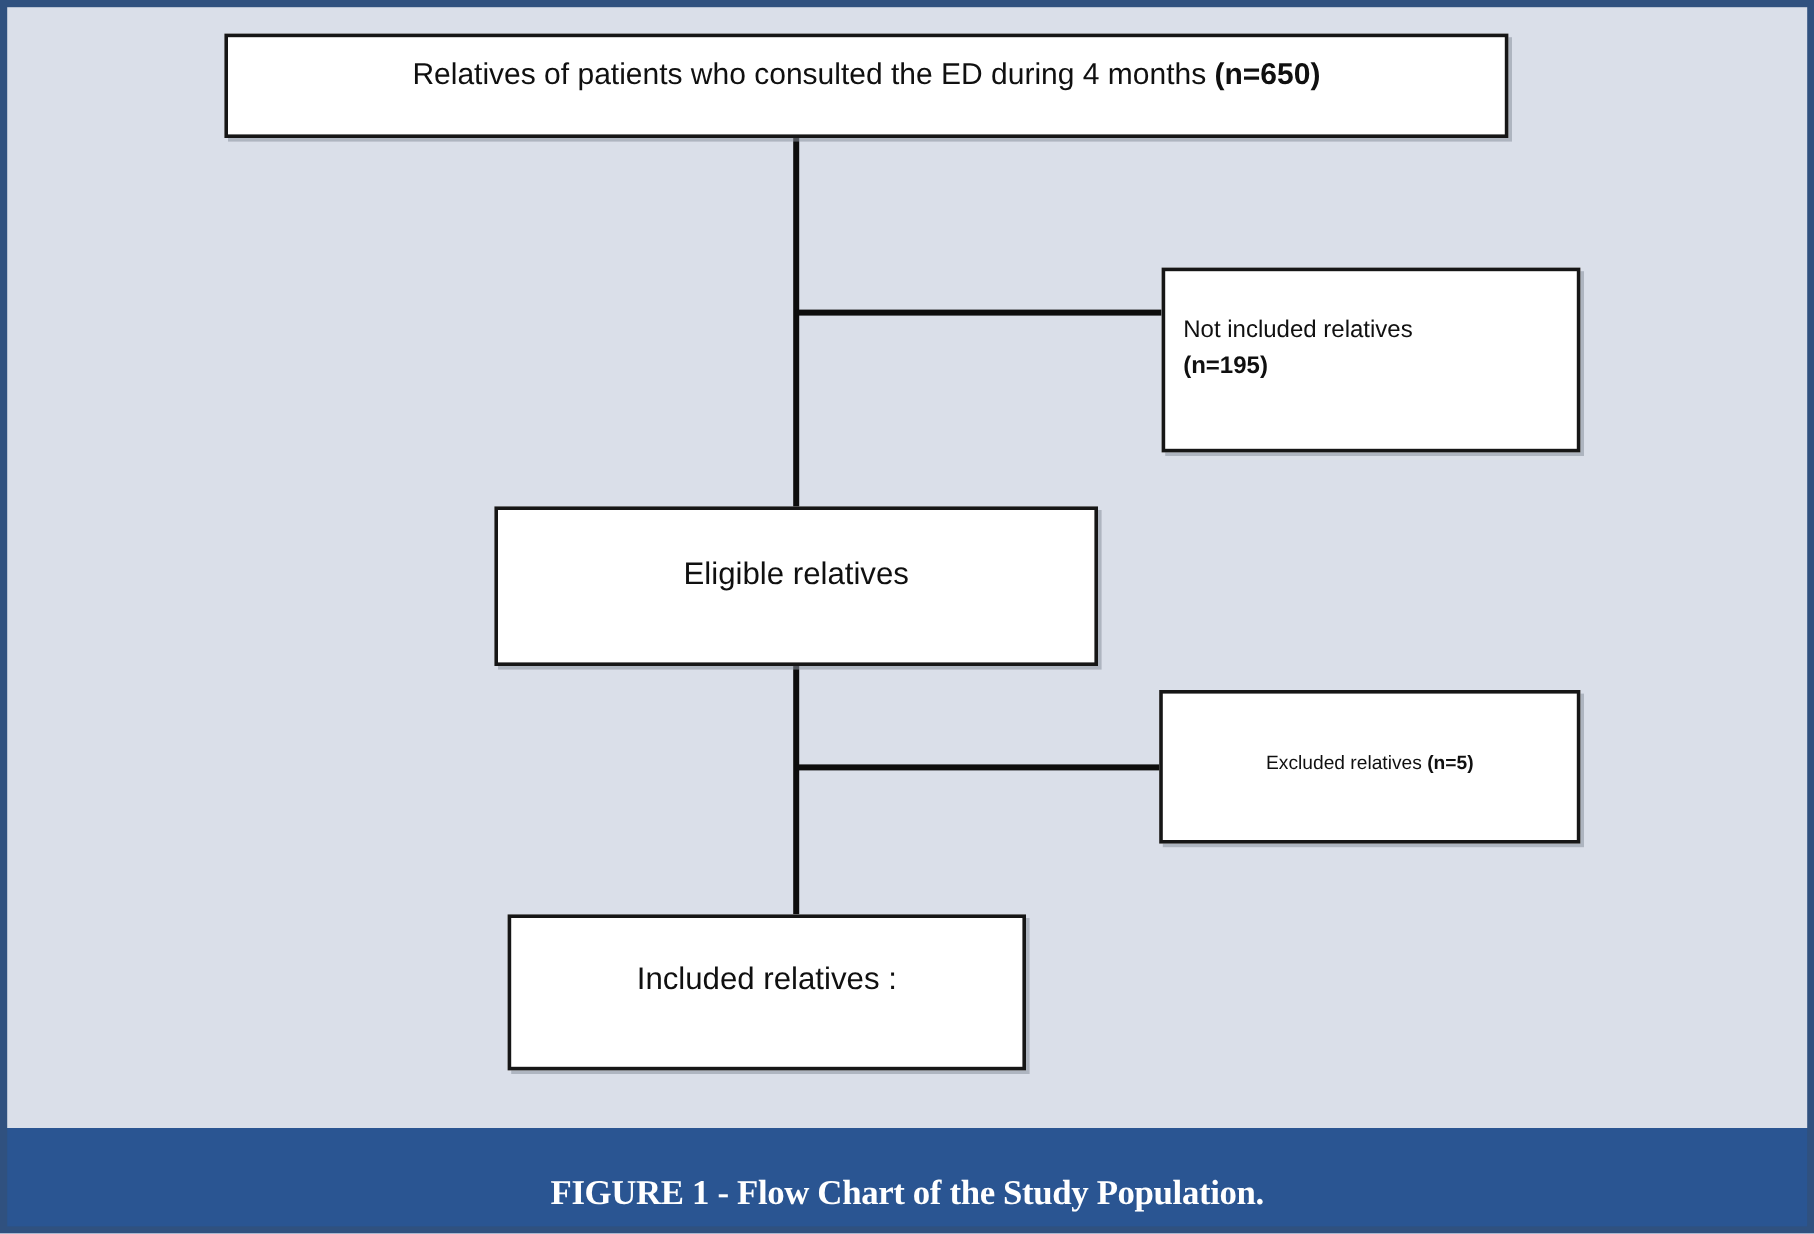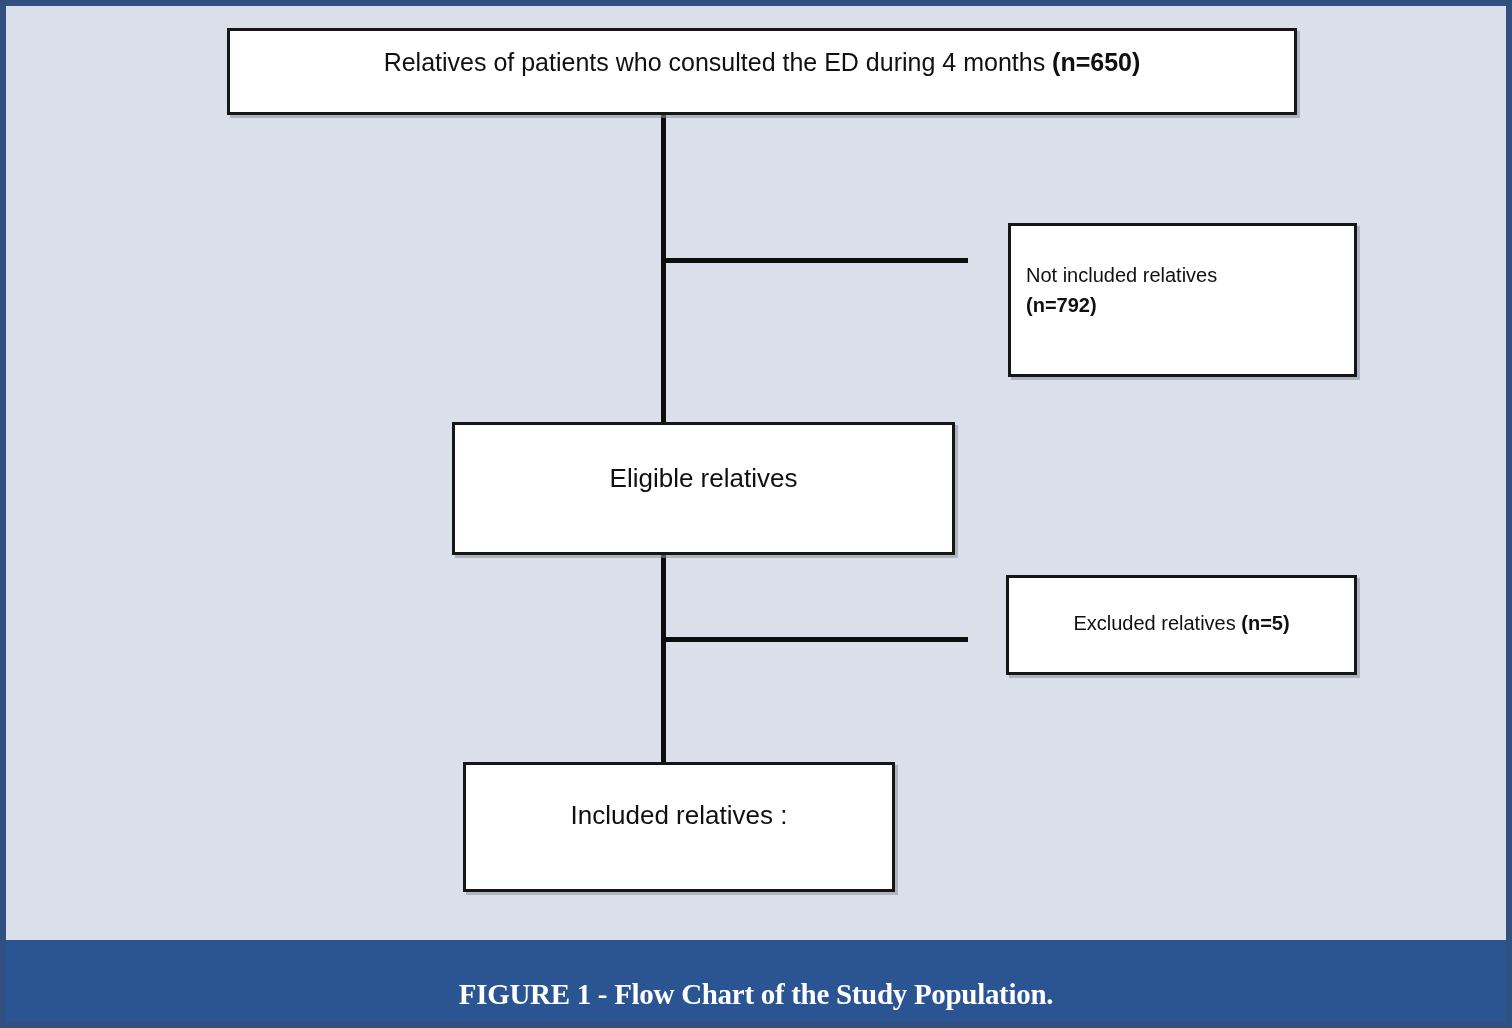--- a/index.html
+++ b/index.html
@@ -25,43 +25,42 @@
     position: absolute;
     box-sizing: border-box;
     background: #ffffff;
     border: 3px solid #161616;
     box-shadow: 3px 3px 0 rgba(138, 146, 158, 0.55);
     color: #101010;
     display: flex;
     align-items: center;
     justify-content: center;
     z-index: 10;
-    margin-left: 40px;
   }
   .nodetext { display: inline; white-space: nowrap; }
   .nodetext b { font-weight: bold; }
   #node-population {
     left: 187px; top: 28px; width: 1070px; height: 87px;
     font-size: 25px; padding-bottom: 18px;
   }
   #node-not-included {
     left: 968px; top: 223px; width: 349px; height: 154px;
     font-size: 20px;
     align-items: flex-start; justify-content: flex-start;
     padding: 34px 8px 18px 15px;
     line-height: 30px;
   }
   #node-not-included .block { display: block; white-space: nowrap; }
   #node-eligible {
     left: 412px; top: 422px; width: 503px; height: 133px;
     font-size: 26px; padding-bottom: 20px;
   }
   #node-excluded {
-    left: 966px; top: 575px; width: 351px; height: 100px;
-    font-size: 20px; padding-bottom: 4px;
+    left: 966px; top: 575px; width: 351px; height: 128px;
+    font-size: 16px; padding-bottom: 4px;
   }
   #node-included {
     left: 423px; top: 762px; width: 432px; height: 130px;
     font-size: 26px; padding-bottom: 24px;
   }
   
   .connector { position: absolute; background: #0d0d0d; z-index: 5; }
   #vline-top-eligible     { left: 661px; top: 115px; width: 5px;  height: 308px; }
   #hline-not-included     { left: 663px; top: 258px; width: 305px; height: 5px; }
   #vline-eligible-included{ left: 661px; top: 555px; width: 5px;  height: 207px; }
@@ -96,21 +95,21 @@
   <div class="connector" id="vline-eligible-included"></div>
   <div class="connector" id="hline-excluded"></div>
 
   <div class="node" id="node-population">
     <span class="nodetext"><span>Relatives of patients who consulted the ED during 4 months</span> <b>(n=650)</b></span>
   </div>
 
   <div class="node" id="node-not-included">
     <div class="nodetext">
       <span class="block">Not included relatives</span>
-      <b class="block">(n=792)</b>
+      <b class="block">(n=195)</b>
     </div>
   </div>
 
   <div class="node" id="node-eligible">
     <span class="nodetext">Eligible relatives</span>
   </div>
 
   <div class="node" id="node-excluded">
     <span class="nodetext"><span>Excluded relatives</span> <b>(n=5)</b></span>
   </div>

